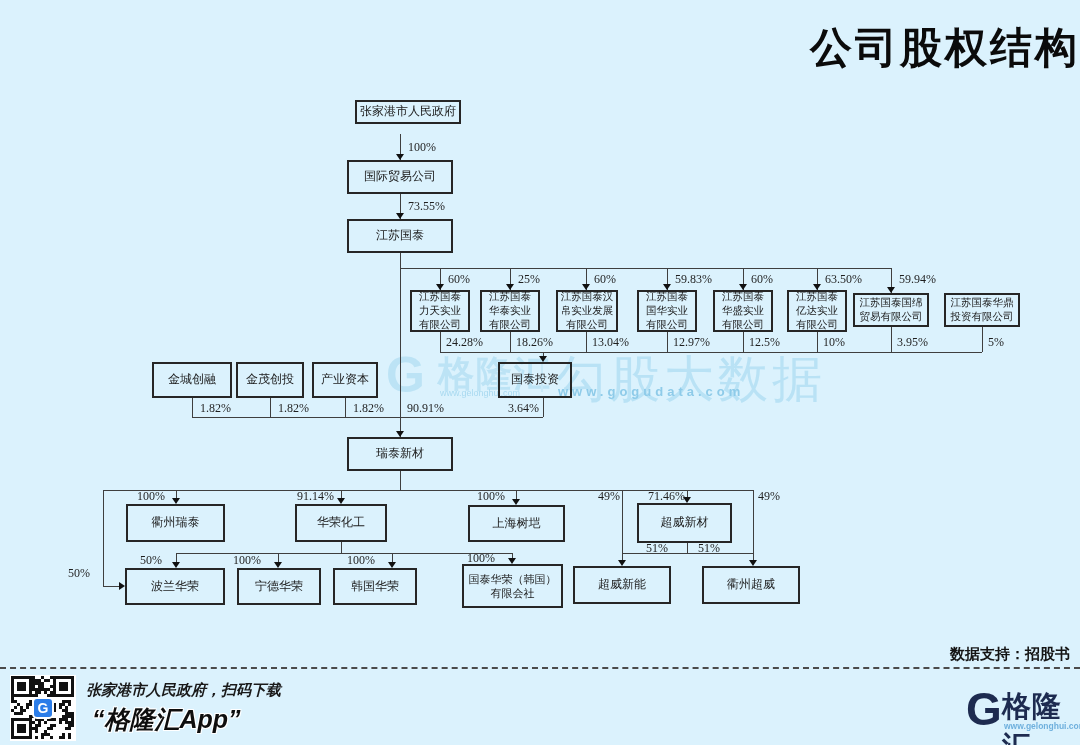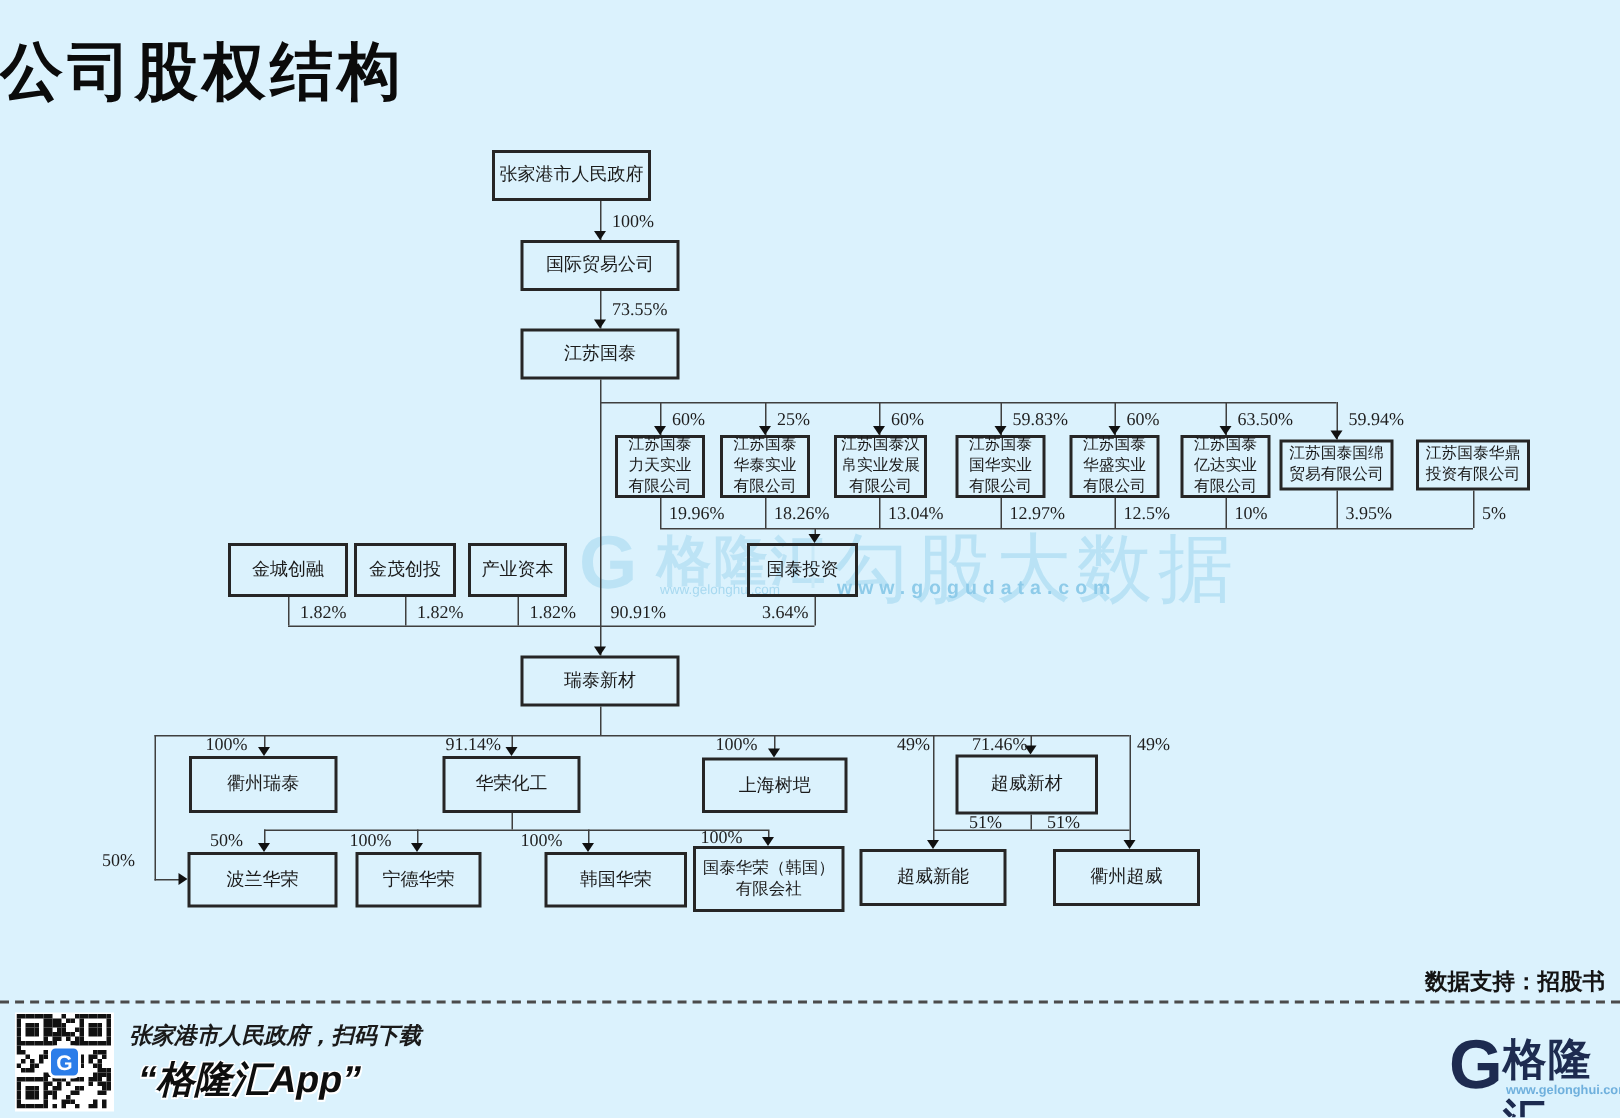--- a/index.html
+++ b/index.html
@@ -1,18 +1,18 @@
 <!DOCTYPE html>
 <html><head>
 <meta charset="utf-8">
 <style>
   html,body{margin:0;padding:0;background:#dbf2fd;}
   .stage{position:relative;width:1080px;height:745px;background:#dbf2fd;overflow:hidden;
          font-family:"Liberation Serif","DejaVu Serif",serif;}
-  .title{position:absolute;left:0;top:20px;width:100%;text-align:left;
+  .title{position:absolute;left:0;top:20px;width:100%;text-align:right;
          font-family:"Liberation Sans","DejaVu Sans",sans-serif;
          font-size:42px;font-weight:800;letter-spacing:3px;color:#0b0b0b;}
   .box{position:absolute;box-sizing:border-box;border:2px solid #262626;background:transparent;
        display:flex;align-items:center;justify-content:center;text-align:center;
        white-space:pre-line;color:#1b1b1b;font-size:12px;line-height:1.3;}
   .sm{font-size:10.5px;line-height:1.32;}
   .v{position:absolute;width:1px;background:#3f3f3f;}
   .h{position:absolute;height:1px;background:#3f3f3f;}
   .aD{position:absolute;width:0;height:0;border:4px solid transparent;border-bottom:0;border-top:6px solid #111;}
   .aR{position:absolute;width:0;height:0;border:4px solid transparent;border-right:0;border-left:6px solid #111;}
@@ -52,21 +52,21 @@
 
   <div class="title">公司股权结构</div>
 
   <div class="wm wm-g">G</div>
   <div class="wm wm-brand">格隆汇</div>
   <div class="wm wm-brand-url">www.gelonghui.com</div>
   <div class="wm wm-sep"></div>
   <div class="wm wm-product">勾股大数据</div>
   <div class="wm wm-product-url">www.gogudata.com</div>
 
-  <div class="box" style="left:328px;top:100px;width:106px;height:34px">张家港市人民政府</div>
+  <div class="box" style="left:355px;top:100px;width:106px;height:24px">张家港市人民政府</div>
   <div class="v" style="left:400px;top:134px;height:26px"></div>
   <div class="aD" style="left:396px;top:154px"></div>
   <span class="pct" style="left:408px;top:140px">100%</span>
   <div class="box" style="left:347px;top:160px;width:106px;height:34px">国际贸易公司</div>
   <div class="v" style="left:400px;top:194px;height:25px"></div>
   <div class="aD" style="left:396px;top:213px"></div>
   <span class="pct" style="left:408px;top:199px">73.55%</span>
   <div class="box" style="left:347px;top:219px;width:106px;height:34px">江苏国泰</div>
 
   <div class="v" style="left:400px;top:253px;height:184px"></div>
@@ -112,21 +112,21 @@
 有限公司</div>
   <div class="box sm" style="left:787px;top:290px;width:60px;height:42px">江苏国泰
 亿达实业
 有限公司</div>
   <div class="box sm" style="left:853px;top:293px;width:76px;height:34px">江苏国泰国绵
 贸易有限公司</div>
   <div class="box sm" style="left:944px;top:293px;width:76px;height:34px">江苏国泰华鼎
 投资有限公司</div>
 
   <div class="v" style="left:440px;top:332px;height:20px"></div>
-  <span class="pct" style="left:446px;top:335px">19.96%</span>
+  <span class="pct" style="left:446px;top:335px">24.28%</span>
   <div class="v" style="left:510px;top:332px;height:20px"></div>
   <span class="pct" style="left:516px;top:335px">18.26%</span>
   <div class="v" style="left:586px;top:332px;height:20px"></div>
   <span class="pct" style="left:592px;top:335px">13.04%</span>
   <div class="v" style="left:667px;top:332px;height:20px"></div>
   <span class="pct" style="left:673px;top:335px">12.97%</span>
   <div class="v" style="left:743px;top:332px;height:20px"></div>
   <span class="pct" style="left:749px;top:335px">12.5%</span>
   <div class="v" style="left:817px;top:332px;height:20px"></div>
   <span class="pct" style="left:823px;top:335px">10%</span>
@@ -202,21 +202,21 @@
 
   <div class="v" style="left:687px;top:543px;height:10px"></div>
   <div class="h" style="left:622px;top:553px;width:131px"></div>
   <span class="pct" style="left:646px;top:541px">51%</span>
   <span class="pct" style="left:698px;top:541px">51%</span>
   <div class="aD" style="left:618px;top:560px"></div>
   <div class="aD" style="left:749px;top:560px"></div>
 
   <div class="box" style="left:125px;top:568px;width:100px;height:37px">波兰华荣</div>
   <div class="box" style="left:237px;top:568px;width:84px;height:37px">宁德华荣</div>
-  <div class="box" style="left:363px;top:568px;width:95px;height:37px">韩国华荣</div>
+  <div class="box" style="left:333px;top:568px;width:84px;height:37px">韩国华荣</div>
   <div class="box" style="left:462px;top:564px;width:101px;height:44px;font-size:11px">国泰华荣（韩国）
 有限会社</div>
   <div class="box" style="left:573px;top:566px;width:98px;height:38px">超威新能</div>
   <div class="box" style="left:702px;top:566px;width:98px;height:38px">衢州超威</div>
 
   <div class="datasup">数据支持：招股书</div>
   <div class="dash"></div>
   <div class="qr"><span><svg width="63" height="63" viewBox="0 0 63 63" fill="#111" xmlns="http://www.w3.org/2000/svg">
           <rect x="0" y="0" width="3" height="3"></rect>
           <rect x="3" y="0" width="3" height="3"></rect>

